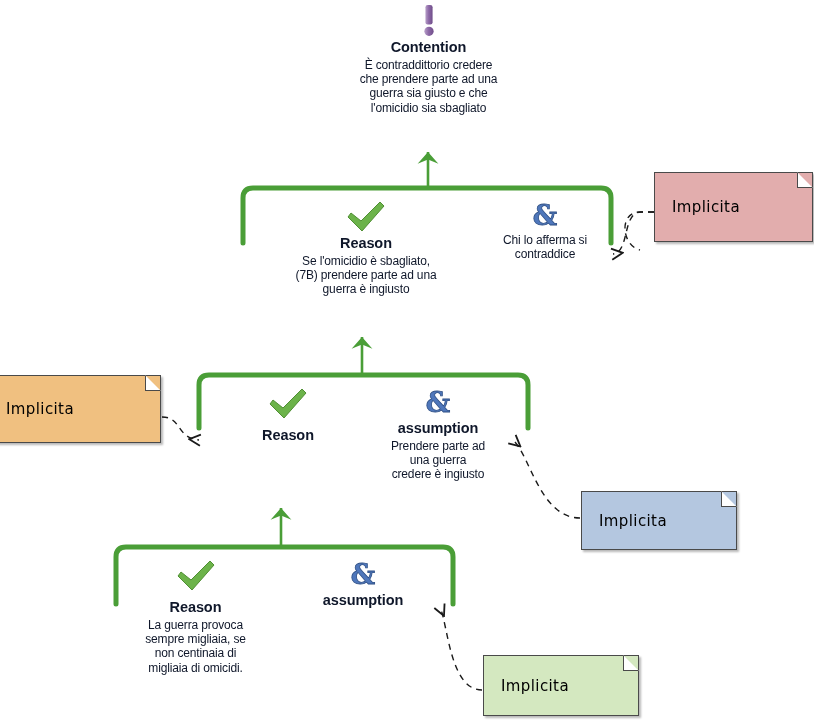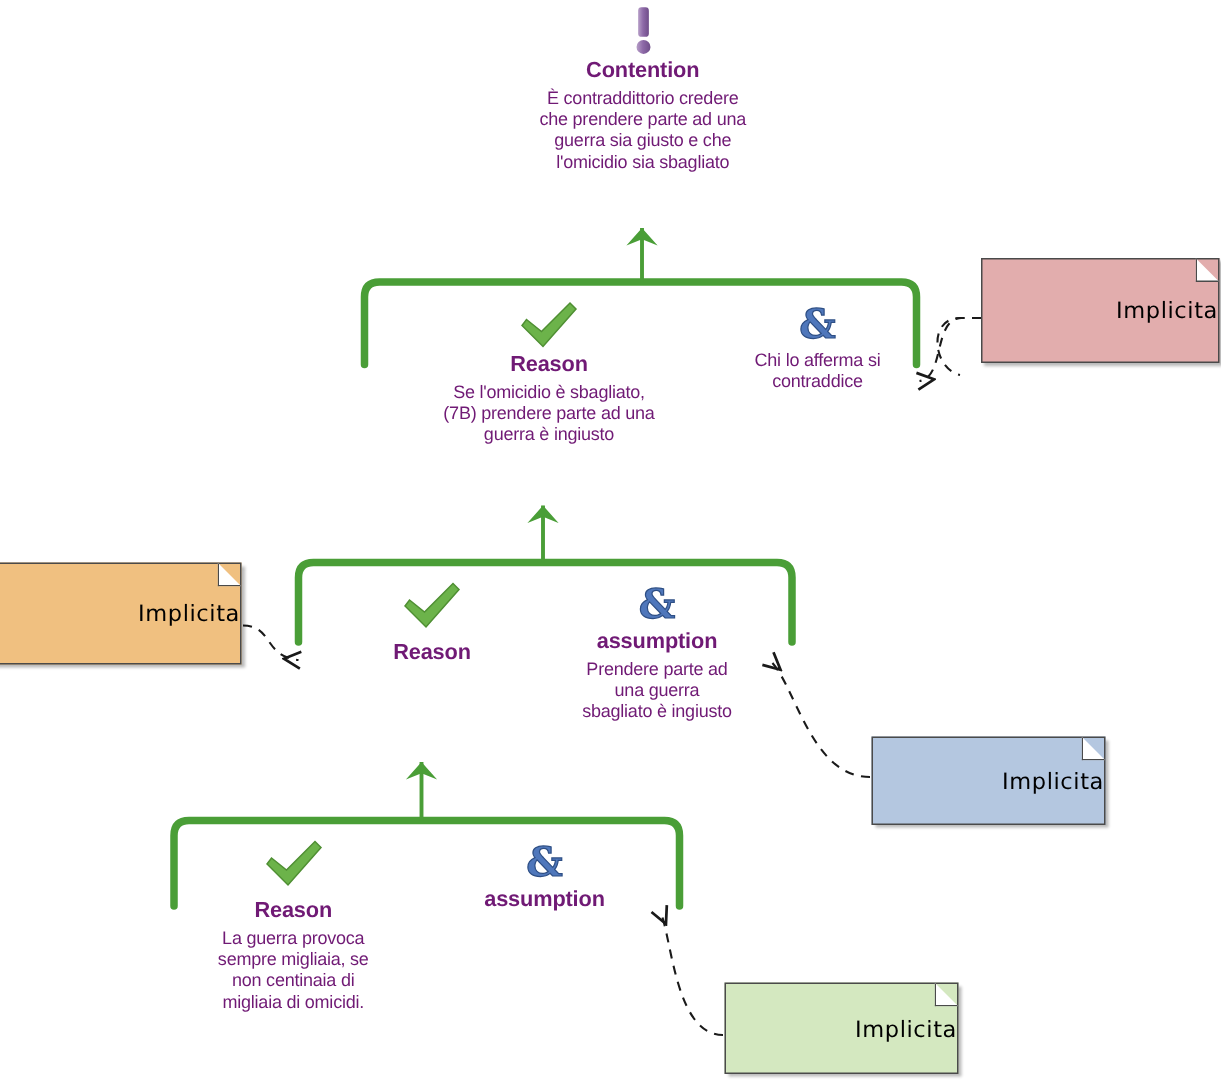--- a/index.html
+++ b/index.html
@@ -14,21 +14,21 @@
     position: relative;
     width: 814px;
     height: 721px;
     background: #ffffff;
     overflow: hidden;
   }
   
   .node {
     position: absolute;
     text-align: center;
-    color: #701a75;
+    color: #0f172a;
     line-height: 1.18;
   }
   .node-title {
     font-weight: bold;
     font-size: 14.5px;
     letter-spacing: -0.1px;
     margin-bottom: 2px;
   }
   .node-text {
     font-size: 12px;
@@ -40,21 +40,21 @@
     margin: 0 auto 1px auto;
     height: 34px;
   }
   
   .note {
     position: absolute;
     box-sizing: border-box;
     border: 1px solid #4a4a4a;
     display: flex;
     align-items: center;
-    justify-content: flex-end;
+    justify-content: flex-start;
     font-size: 15px;
     color: #000000;
     font-family: "DejaVu Sans", sans-serif;
     letter-spacing: 0.4px;
     box-shadow: 2px 2px 2px rgba(0,0,0,0.28);
     padding-left: 17px;
   }
   .note .fold {
     position: absolute;
     top: -1px;
@@ -176,21 +176,21 @@
     <div class="node-title" style="margin-top:6px;">Reason</div>
   </div>
 
   <div class="node" style="left:367px; top:385px; width:142px;">
     <svg class="node-icon" width="34" height="34" viewBox="0 0 34 34">
       <text x="17" y="27" text-anchor="middle" font-family="DejaVu Serif, serif" font-size="27" font-weight="bold" fill="#4f77bb" stroke="#2e4f85" stroke-width="0.8">&amp;</text>
     </svg>
     <div class="node-title">assumption</div>
     <div class="node-text">Prendere parte ad
 una guerra
-sbagliato è ingiusto</div>
+credere è ingiusto</div>
   </div>
 
   <div class="node" style="left:118px; top:559px; width:155px;">
     <svg class="node-icon" width="42" height="34" viewBox="0 0 42 34">
       <path d="M3,17 L6,13 L16,21 L35,2 L39,6 L17,31 Z" fill="#6cb34a" stroke="#4f8f33" stroke-width="1"></path>
     </svg>
     <div class="node-title" style="margin-top:6px;">Reason</div>
     <div class="node-text">La guerra provoca
 sempre migliaia, se
 non centinaia di

